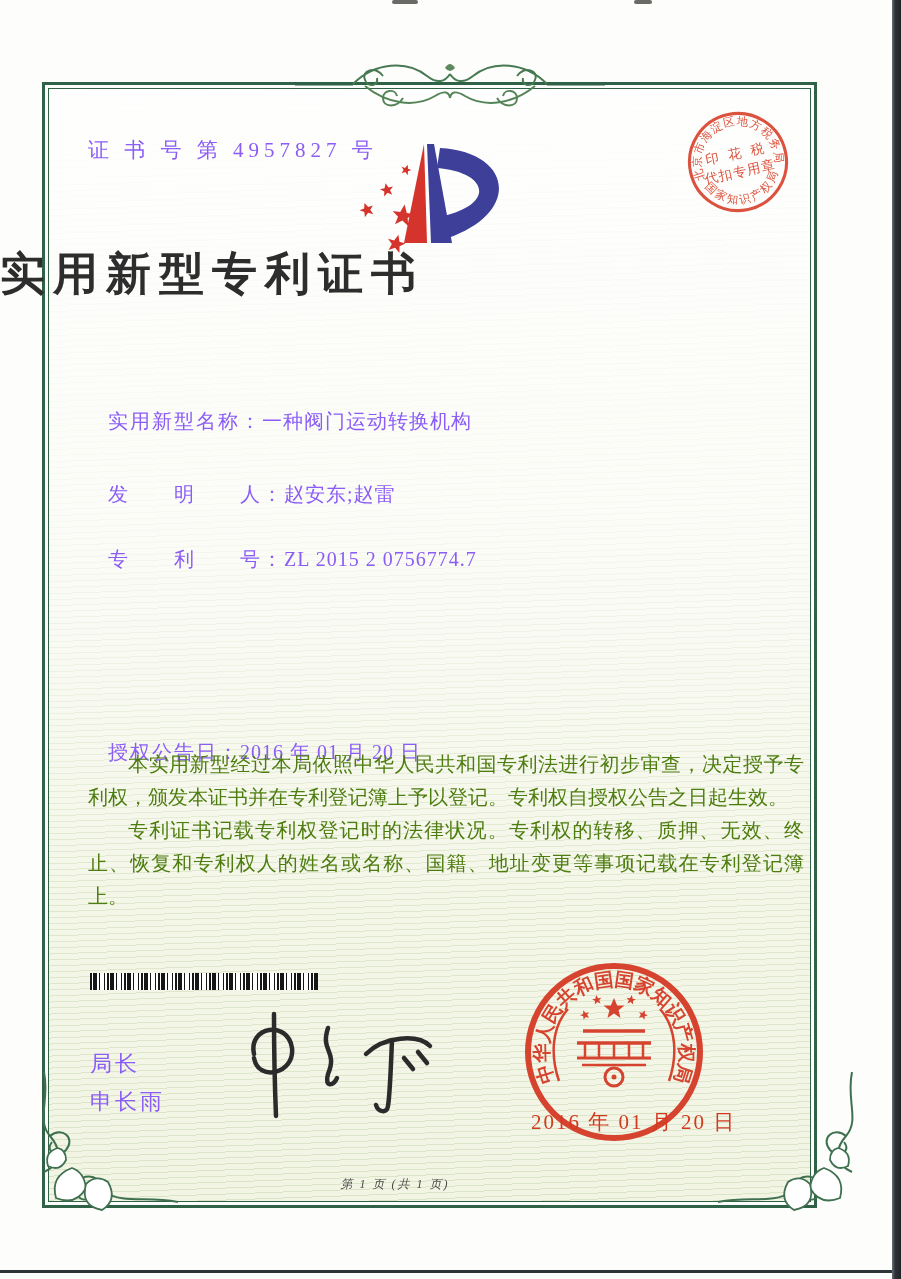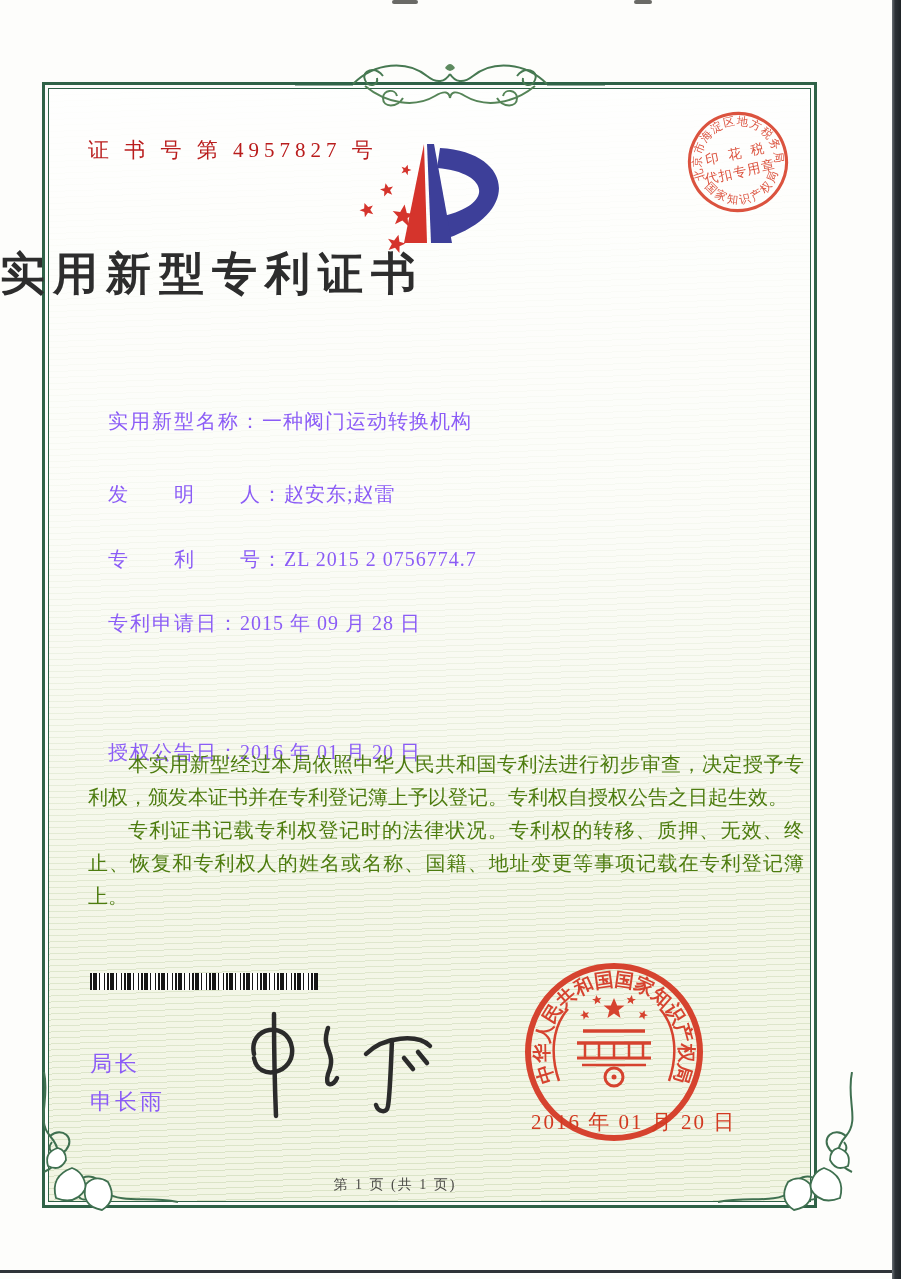--- a/index.html
+++ b/index.html
@@ -16,36 +16,36 @@
   
   .frame{position:absolute;left:42px;top:82px;right:84px;bottom:71px;
     border:3px solid #2f6247;}
   .frame-inner{position:absolute;inset:3px;border:1px solid #2f6247;
     background:
       linear-gradient(180deg,rgba(255,255,255,.96) 0%,rgba(255,255,255,.75) 38%,rgba(255,255,255,.15) 72%,rgba(255,255,255,0) 100%),
       repeating-linear-gradient(178deg,rgba(150,178,112,.26) 0 1px,rgba(0,0,0,0) 1px 6px),
       #f2f5e4;}
   .ornament{position:absolute;pointer-events:none;}
   
-  .cert-no{position:absolute;left:88px;top:136px;font-size:21px;letter-spacing:5px;color:#b91c1c;}
+  .cert-no{position:absolute;left:88px;top:136px;font-size:21px;letter-spacing:5px;color:#8b5cf6;}
   .title{position:absolute;left:0;top:244px;width:860px;text-align:left;
     font-size:45px;font-weight:700;letter-spacing:8px;color:#2d2d2d;}
   .field{position:absolute;left:88px;font-size:20px;color:#8b5cf6;white-space:pre;}
   .f-label{letter-spacing:2px;}
   .f-value{letter-spacing:1px;}
   .paragraphs{position:absolute;left:88px;top:748px;width:716px;
     font-size:20px;line-height:33px;text-align:justify;color:#4d7c0f;}
   .paragraphs p{margin:0;text-indent:2em;}
   .barcode{position:absolute;left:90px;top:973px;width:228px;height:17px;
     background:repeating-linear-gradient(90deg,#161616 0 2px,#fff 2px 3px,#161616 3px 7px,#fff 7px 9px,#161616 9px 10px,#fff 10px 14px,#161616 14px 15px,#fff 15px 17px);}
   .officer{position:absolute;left:90px;top:1045px;font-family:"Liberation Sans","DejaVu Sans",sans-serif;
     font-size:22px;color:#8b5cf6;letter-spacing:3px;line-height:38px;}
   .seal-date{position:absolute;left:531px;top:1108px;font-size:21px;color:#d23a20;letter-spacing:2px;}
   .footer{position:absolute;left:265px;top:1176px;width:260px;text-align:center;
-    font-size:14px;color:#4a4a46;letter-spacing:2px;}
+    font-size:12px;color:#4a4a46;letter-spacing:2px;font-style:italic;}
   svg text{font-family:"Liberation Serif","DejaVu Serif",serif;}
 </style>
 </head>
 <body>
 
 <div class="page">
 
   <div class="scan-edge-right"></div>
   <div class="scan-bottom-line"></div>
   <div class="scan-mark" style="left:392px;top:0;width:26px;"></div>
@@ -133,23 +133,20 @@
 
   <div class="field" style="top:385px">
     <span class="f-label">实用新型名称：</span><span class="f-value">一种阀门运动转换机构</span>
   </div>
   <div class="field" style="top:458px">
     <span class="f-label">发　　明　　人：</span><span class="f-value">赵安东;赵雷</span>
   </div>
   <div class="field" style="top:523px">
     <span class="f-label">专　　利　　号：</span><span class="f-value">ZL 2015 2 0756774.7</span>
   </div>
-  <div class="field" style="top:587px">
-    <span class="f-label">专利申请日：</span><span class="f-value">2015 年 09 月 28 日</span>
-  </div>
   <div class="field" style="top:716px">
     <span class="f-label">授权公告日：</span><span class="f-value">2016 年 01 月 20 日</span>
   </div>
 
   <div class="paragraphs">
     <p>本实用新型经过本局依照中华人民共和国专利法进行初步审查，决定授予专利权，颁发本证书并在专利登记簿上予以登记。专利权自授权公告之日起生效。</p>
     <p>专利证书记载专利权登记时的法律状况。专利权的转移、质押、无效、终止、恢复和专利权人的姓名或名称、国籍、地址变更等事项记载在专利登记簿上。</p>
   </div>
 
   <div class="barcode"></div>

